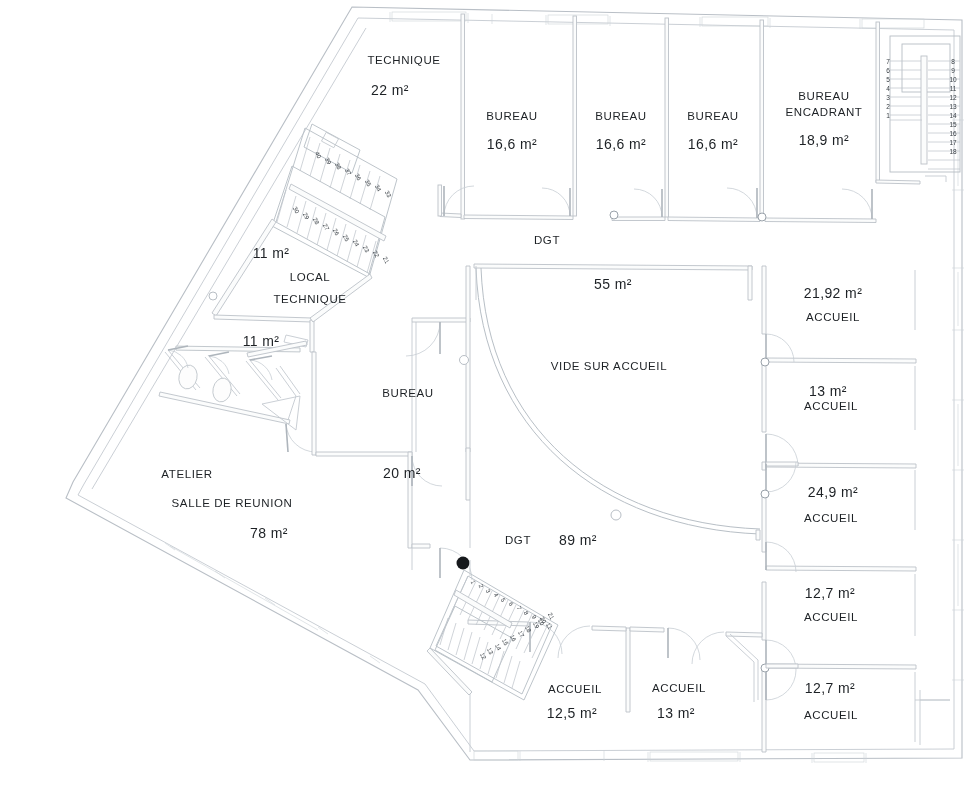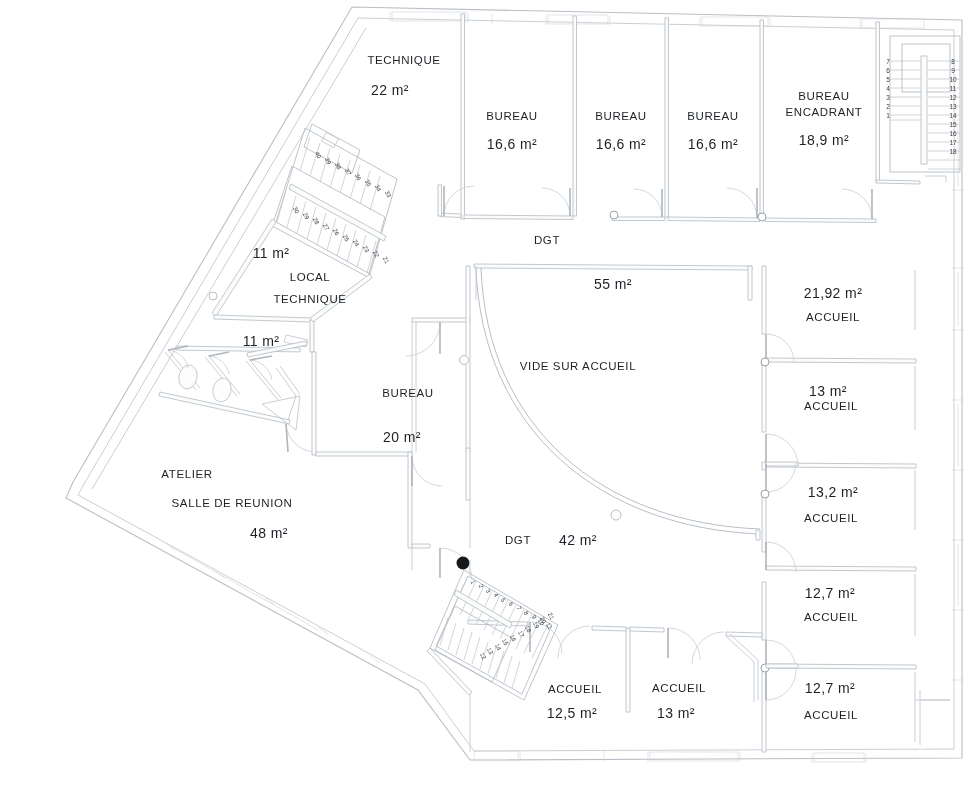--- a/index.html
+++ b/index.html
@@ -511,40 +511,40 @@
 
   <div class="room-label" style="left:282px; top:288px; white-space:pre-line; line-height:22px;margin-left:28px;">LOCAL
 TECHNIQUE</div>
   <div class="room-label area" style="left:271px; top:253px;">11 m²</div>
 
   <div class="room-label area" style="left:261px; top:341px;">11 m²</div>
 
   <div class="room-label" style="left:175px; top:474px;margin-left:12px;">ATELIER</div>
 
   <div class="room-label" style="left:232px; top:503px;">SALLE DE REUNION</div>
-  <div class="room-label area" style="left:269px; top:533px;">48 m²</div>
+  <div class="room-label area" style="left:269px; top:533px;">78 m²</div>
 
   <div class="room-label" style="left:408px; top:393px;">BUREAU</div>
-  <div class="room-label area" style="left:402px; top:437px;">20 m²</div>
-
-  <div class="room-label" style="left:578px; top:366px;text-align:center;">VIDE SUR ACCUEIL</div>
+  <div class="room-label area" style="left:402px; top:473px;">20 m²</div>
+
+  <div class="room-label" style="left:609px; top:366px;text-align:center;">VIDE SUR ACCUEIL</div>
 
   <div class="room-label" style="left:547px; top:240px;">DGT</div>
   <div class="room-label area" style="left:613px; top:240px;margin-top:44px;">55 m²</div>
 
   <div class="room-label" style="left:518px; top:540px;">DGT</div>
-  <div class="room-label area" style="left:578px; top:540px;">42 m²</div>
+  <div class="room-label area" style="left:578px; top:540px;">89 m²</div>
 
   <div class="room-label area" style="left:833px; top:293px;">21,92  m²</div>
   <div class="room-label" style="left:833px; top:317px;">ACCUEIL</div>
 
   <div class="room-label area" style="left:828px; top:391px;">13  m²</div>
   <div class="room-label" style="left:831px; top:406px;">ACCUEIL</div>
 
-  <div class="room-label area" style="left:833px; top:492px;">13,2  m²</div>
+  <div class="room-label area" style="left:833px; top:492px;">24,9  m²</div>
   <div class="room-label" style="left:831px; top:518px;">ACCUEIL</div>
 
   <div class="room-label area" style="left:830px; top:593px;">12,7  m²</div>
   <div class="room-label" style="left:831px; top:617px;">ACCUEIL</div>
 
   <div class="room-label area" style="left:830px; top:688px;">12,7  m²</div>
   <div class="room-label" style="left:831px; top:715px;">ACCUEIL</div>
 
   <div class="room-label" style="left:575px; top:689px;">ACCUEIL</div>
   <div class="room-label area" style="left:572px; top:713px;text-align:right;">12,5  m²</div>

